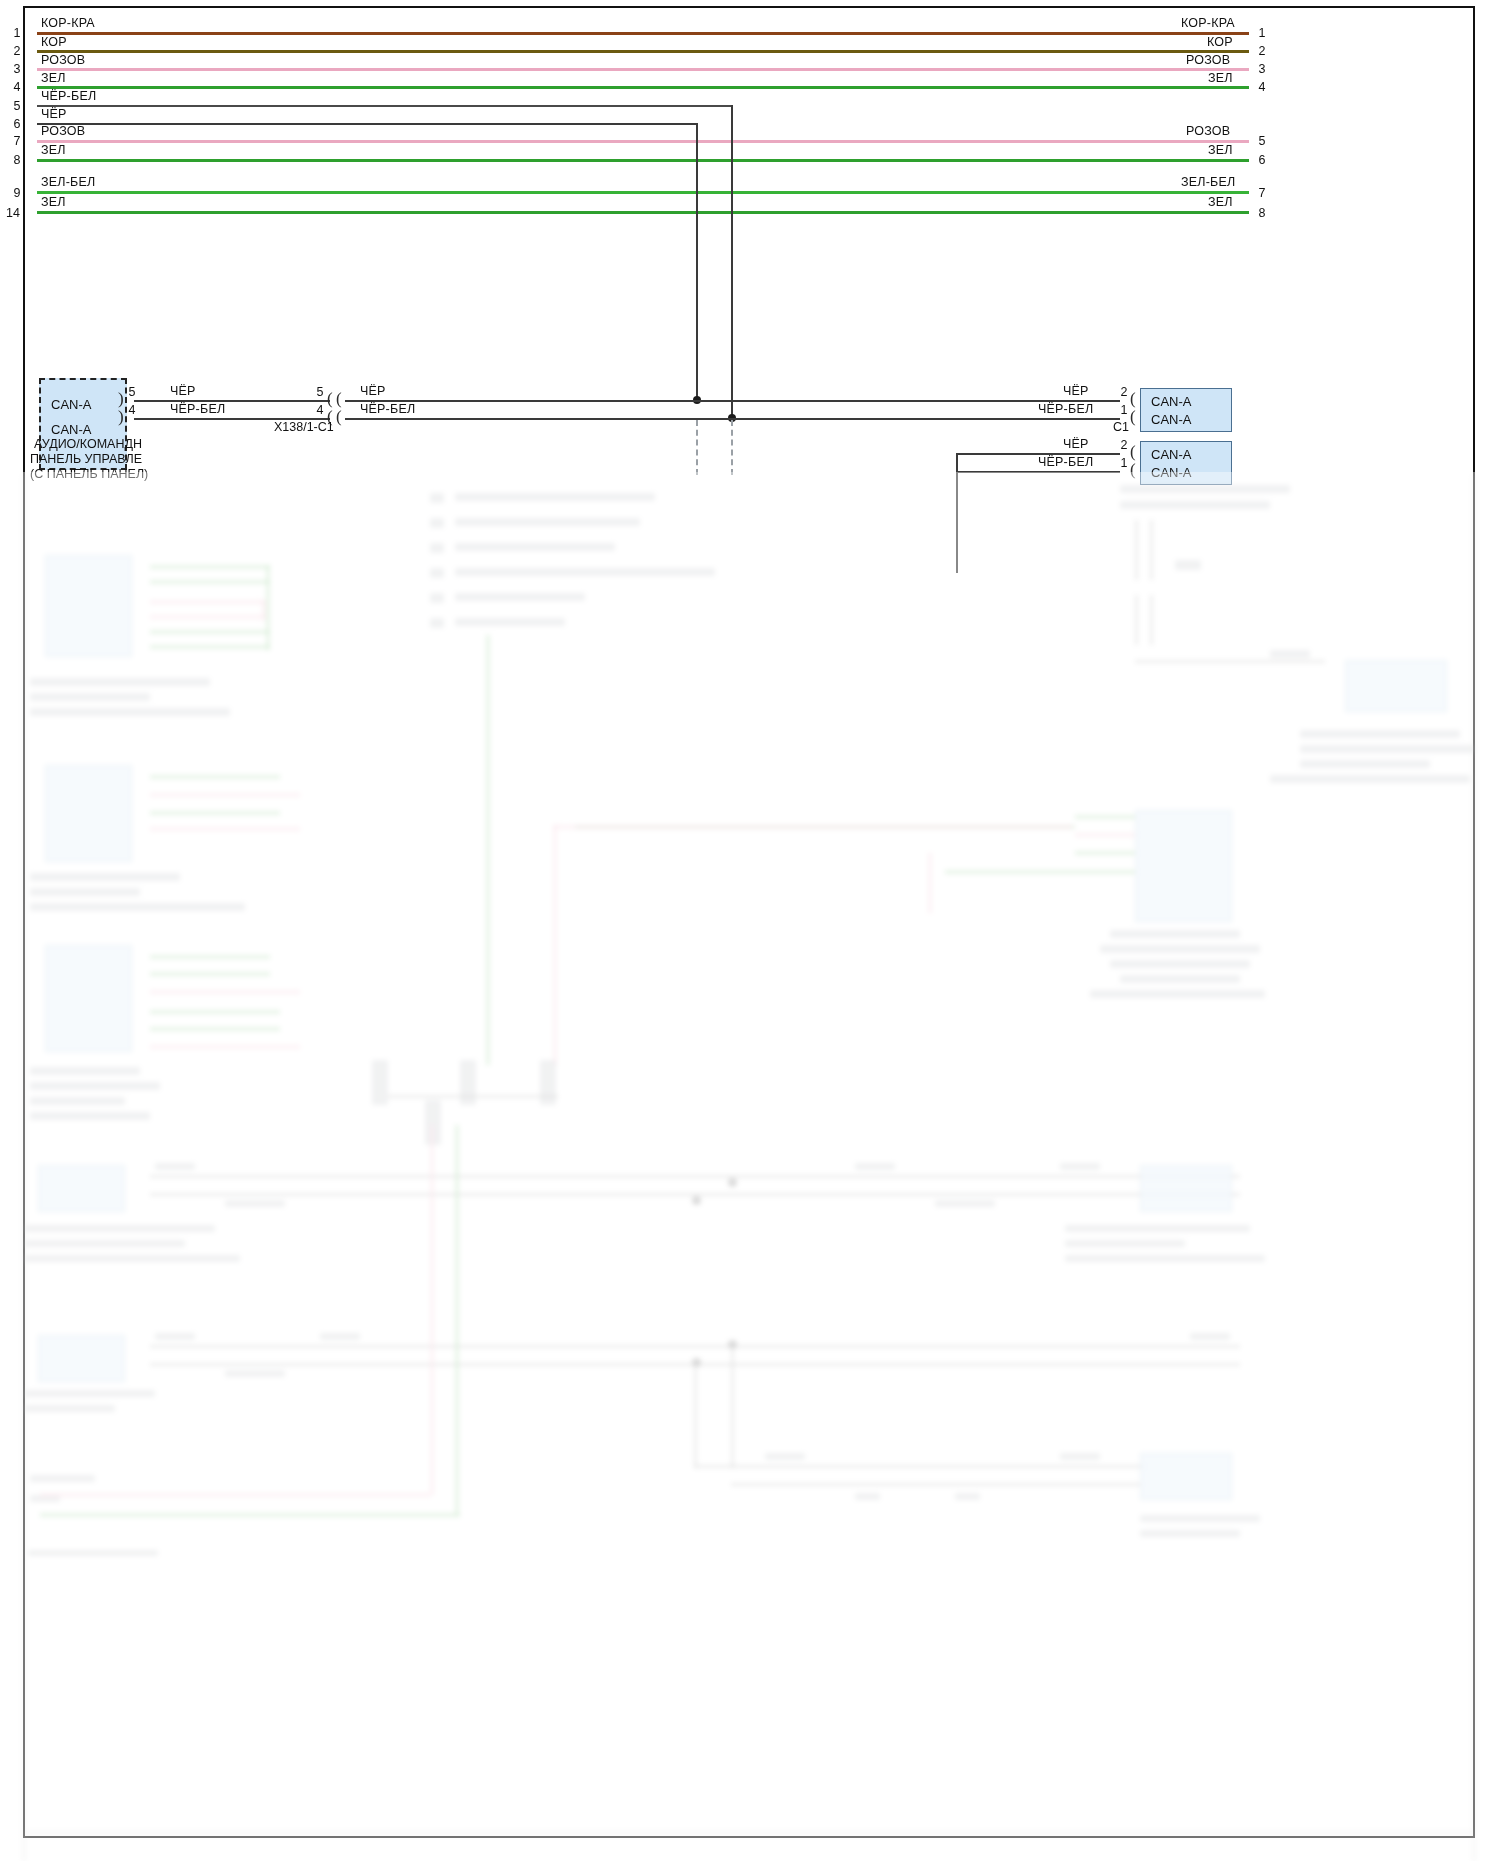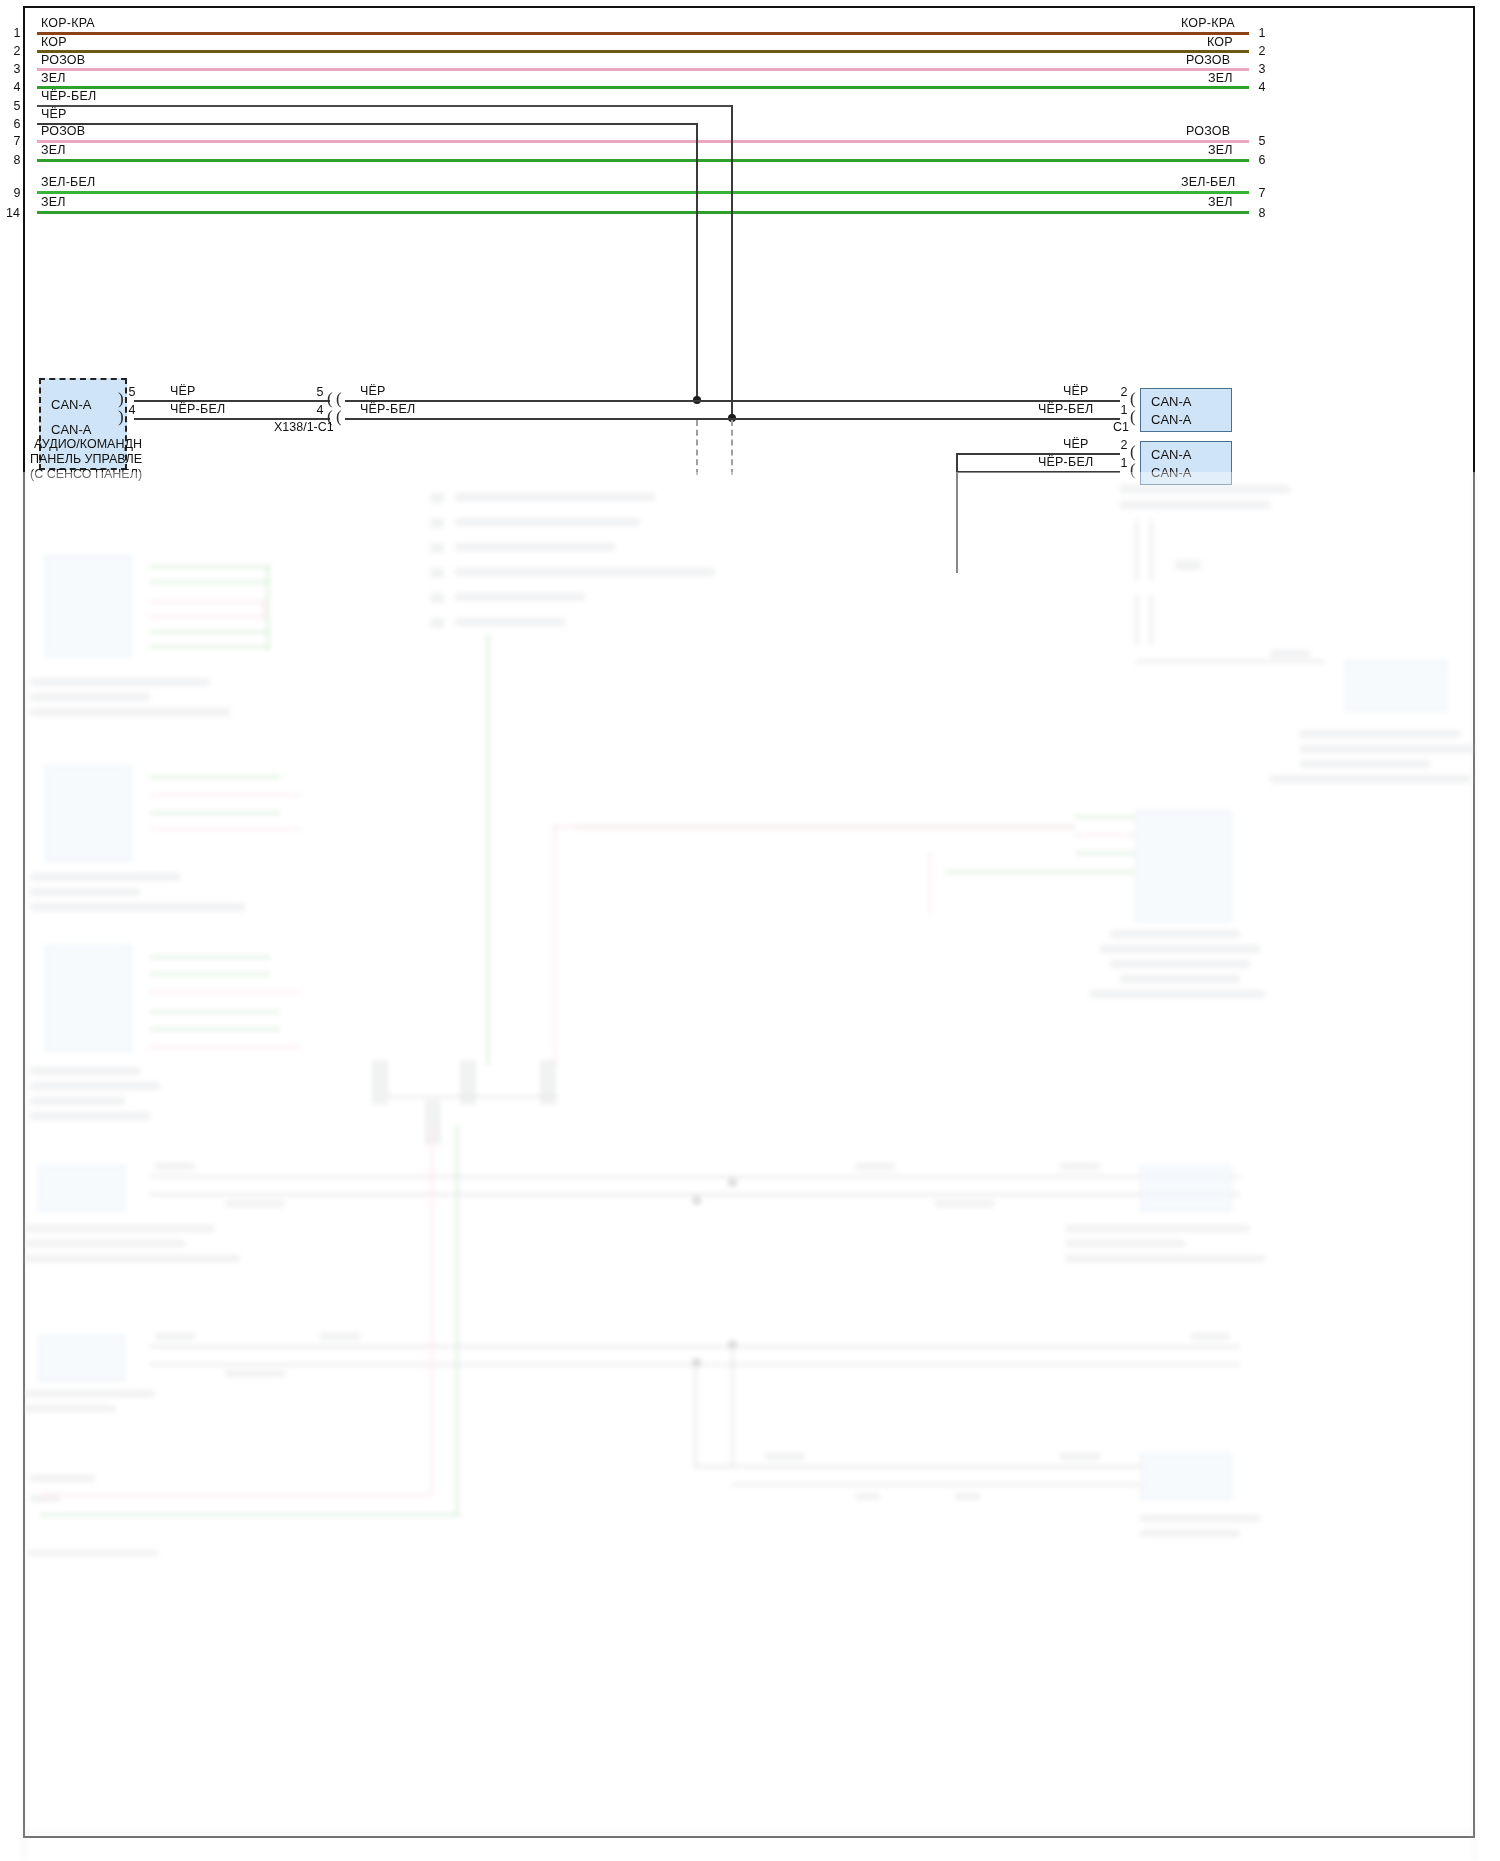--- a/index.html
+++ b/index.html
@@ -120,21 +120,21 @@
     <div class="connrow" style="margin-top:18px;">CAN-A</div>
     <div class="connrow" style="margin-top:12px;">CAN-A</div>
   </div>
   <div class="tick" style="left:118px; top:389px;">)</div>
   <div class="tick" style="left:118px; top:407px;">)</div>
   <div class="pinnum" style="left:123px;top:385px;">5</div>
   <div class="pinnum" style="left:123px;top:403px;">4</div>
 
   <div class="conn-caption" style="left:22px; top:437px;margin-left:12px;">АУДИО/КОМАНДН</div>
   <div class="conn-caption" style="left:30px; top:452px;">ПАНЕЛЬ УПРАВЛЕ</div>
-  <div class="conn-caption" style="left:30px; top:467px;">(С СЕНСО ПАНЕЛ)</div>
+  <div class="conn-caption" style="left:30px; top:467px;">(С ПАНЕЛЬ ПАНЕЛ)</div>
 
   <div class="hline" style="left:134px; top:400px; width:196px;"></div>
   <div class="hline" style="left:134px; top:418px; width:196px;"></div>
   <div class="wlabel" style="left:170px; top:384px;">ЧЁР</div>
   <div class="wlabel" style="left:170px; top:402px;">ЧЁР-БЕЛ</div>
   <div class="pinnum" style="left:311px;top:385px;">5</div>
   <div class="pinnum" style="left:311px;top:403px;">4</div>
 
   <div class="tick" style="left:327px; top:389px;">(</div>
   <div class="tick" style="left:336px; top:389px;">(</div>

